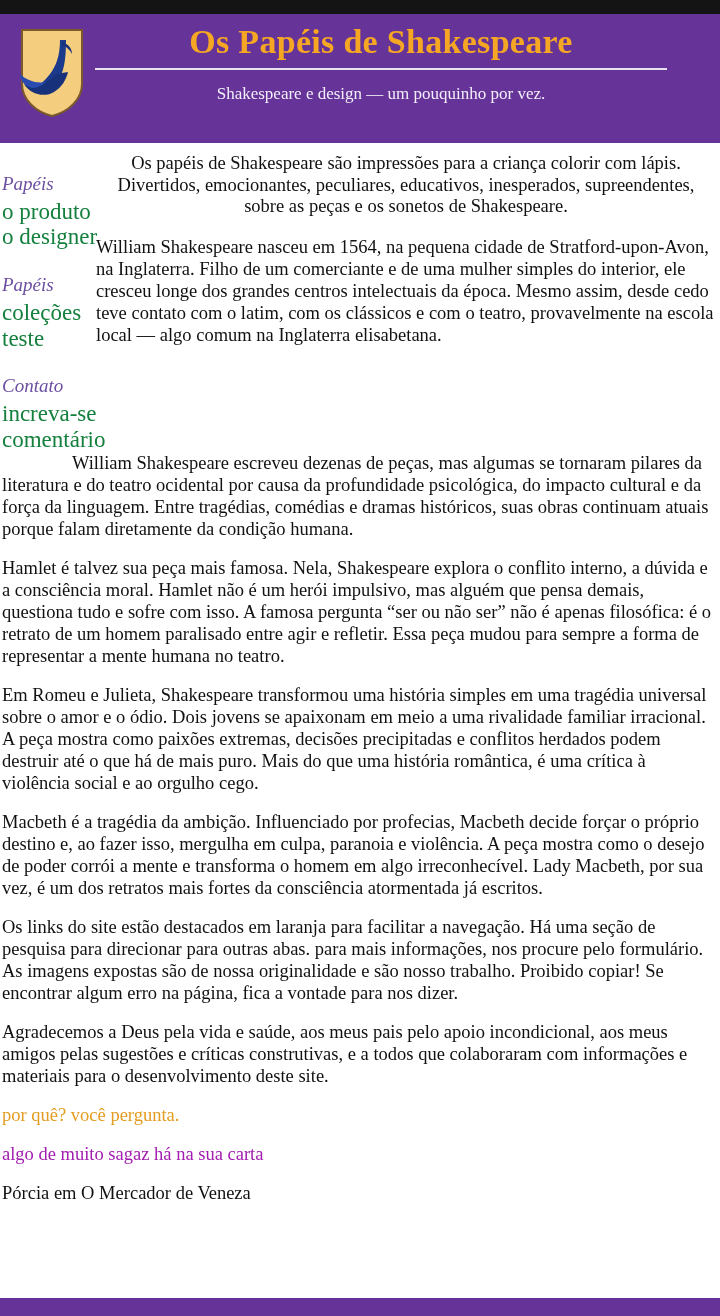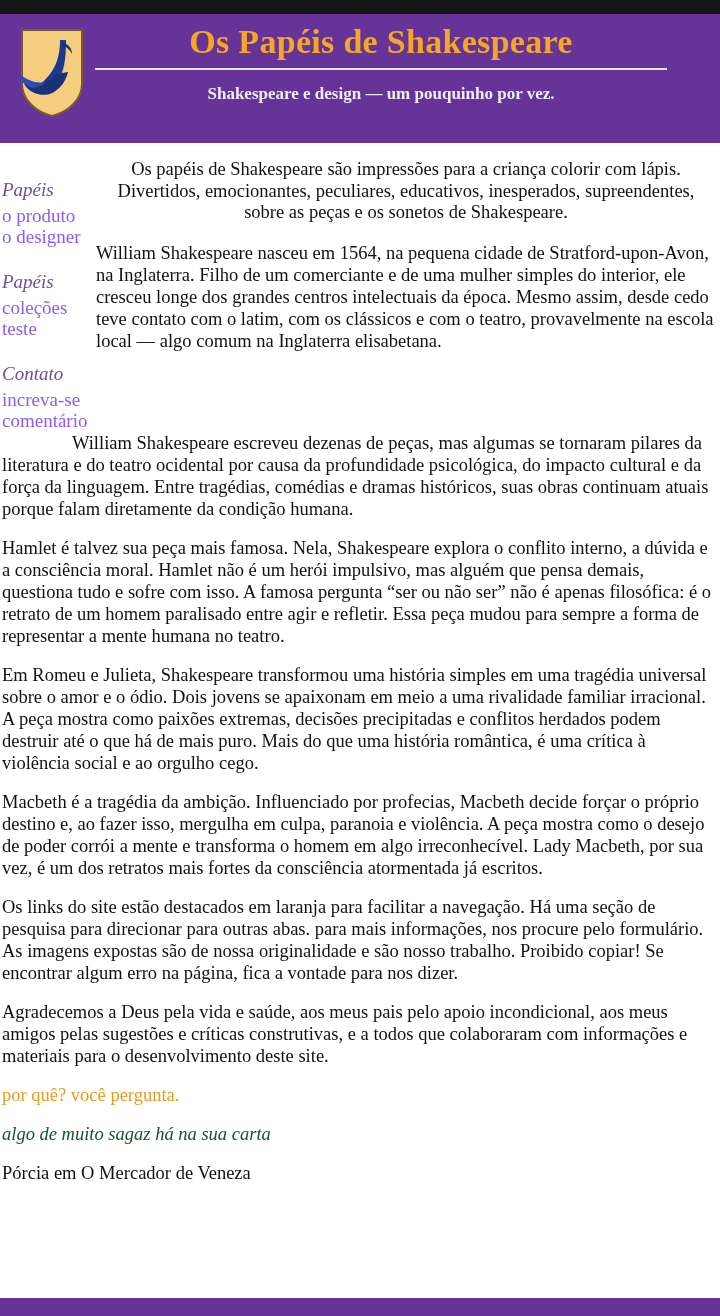--- a/index.html
+++ b/index.html
@@ -59,21 +59,20 @@
     height: 2px;
     background: #e8e2f0;
     margin: 6px auto 0 auto;
     width: 572px;
   }
   .site-tagline {
     color: #f3eef9;
     font-size: 17px;
     margin: 14px 0 0 0;
     line-height: 1.2;
-    font-weight: bold;
   }
 
   
   .page-body {
     position: relative;
     padding: 0;
   }
 
   
   .sidenav {
@@ -90,32 +89,32 @@
     margin: 0 0 2px 2px;
     white-space: nowrap;
   }
   .nav-heading.sp-top { margin-top: 6px; }
   .nav-heading.sp-mid { margin-top: 22px; }
   .nav-group {
     margin: 0 0 0 2px;
   }
   .nav-link {
     display: block;
-    color: #8b5cf6;
-    font-size: 19px;
+    color: #15803d;
+    font-size: 23px;
     line-height: 1.12;
     text-decoration: none;
     white-space: nowrap;
   }
 
   .intro {
     text-align: center;
     font-size: 18.5px;
     line-height: 1.17;
-    margin: 16px 0 0 0;
+    margin: 10px 0 0 0;
     padding-left: 10px;
     padding-right: 4px;
   }
   .intro + .intro { margin-top: 18px; }
 
   .bio {
     font-size: 18.5px;
     line-height: 1.19;
     margin: 18px 0 0 0;
     padding-left: 20px;
@@ -135,22 +134,21 @@
   }
   .flow p.indented { text-indent: 70px; }
 
   .callout {
     color: #e39c1f;
     font-size: 18.5px;
     margin: 0 0 17px 0;
     line-height: 1.2;
   }
   .quote-line {
-    color: #14532d;
-    font-style: italic;
+    color: #a21caf;
     font-size: 18.5px;
     margin: 0;
     line-height: 1.2;
   }
   .quote-source {
     font-size: 18.5px;
     margin: 0;
     line-height: 1.2;
   }
 

